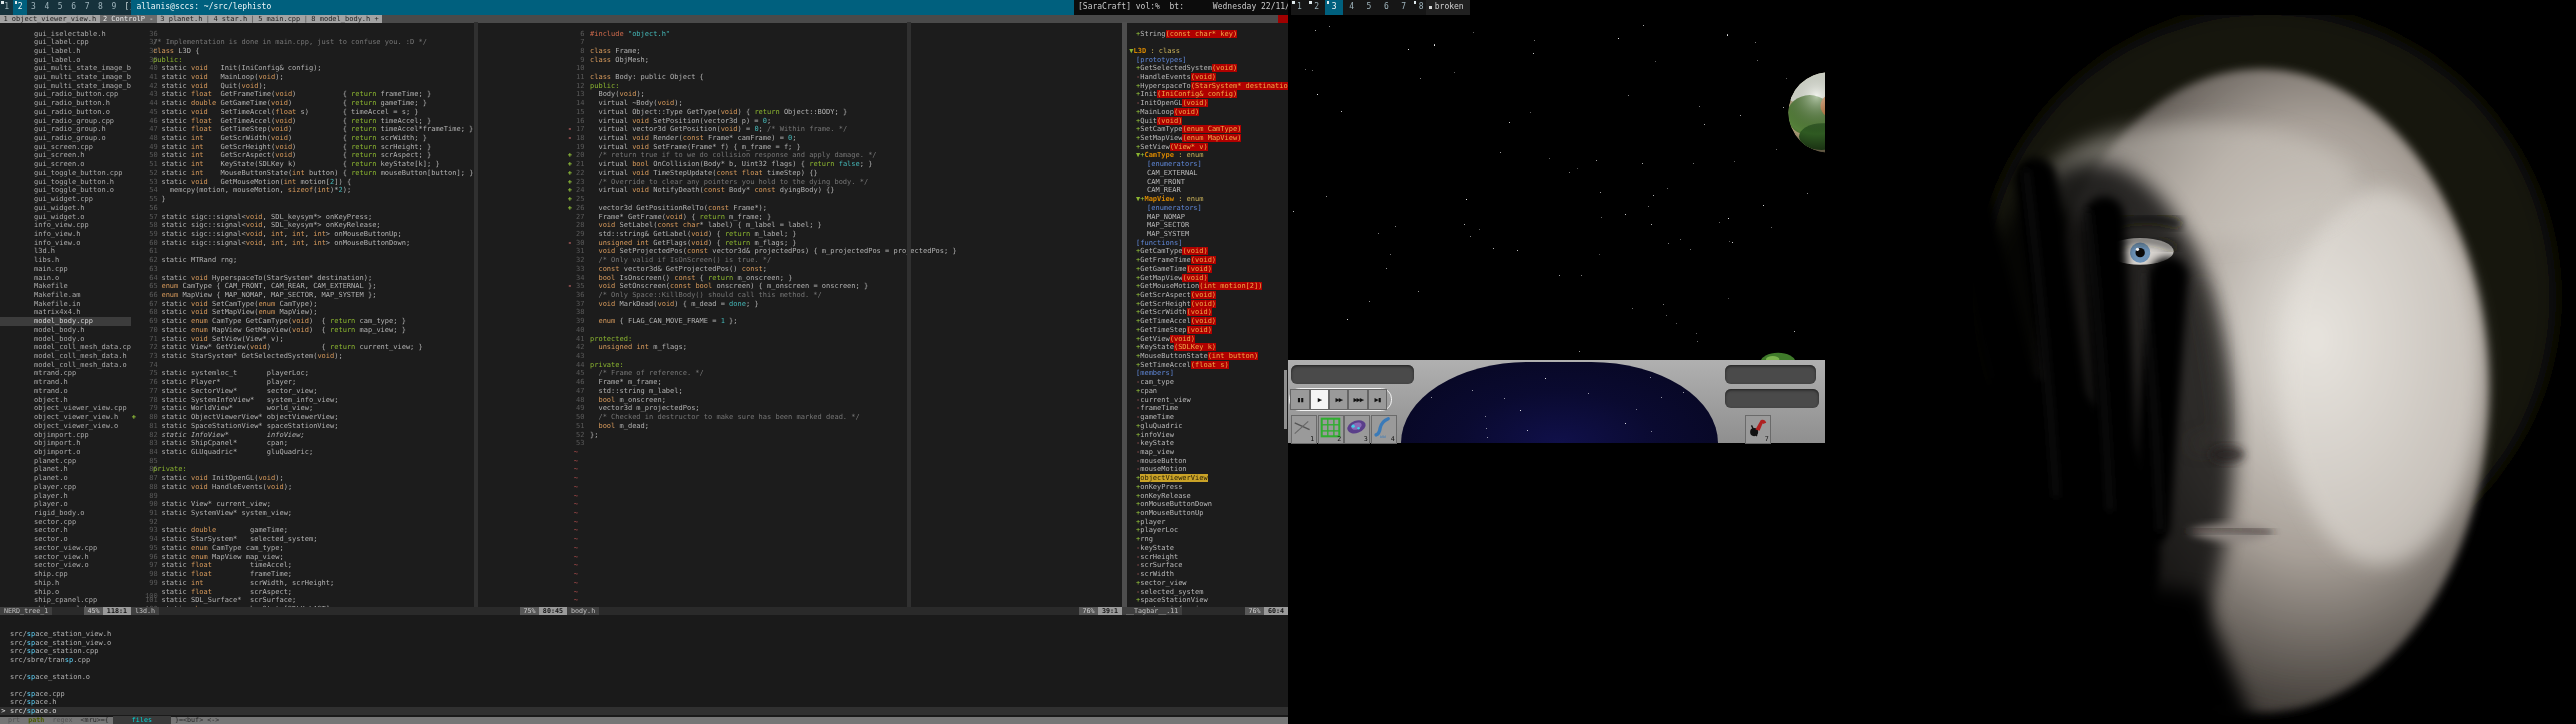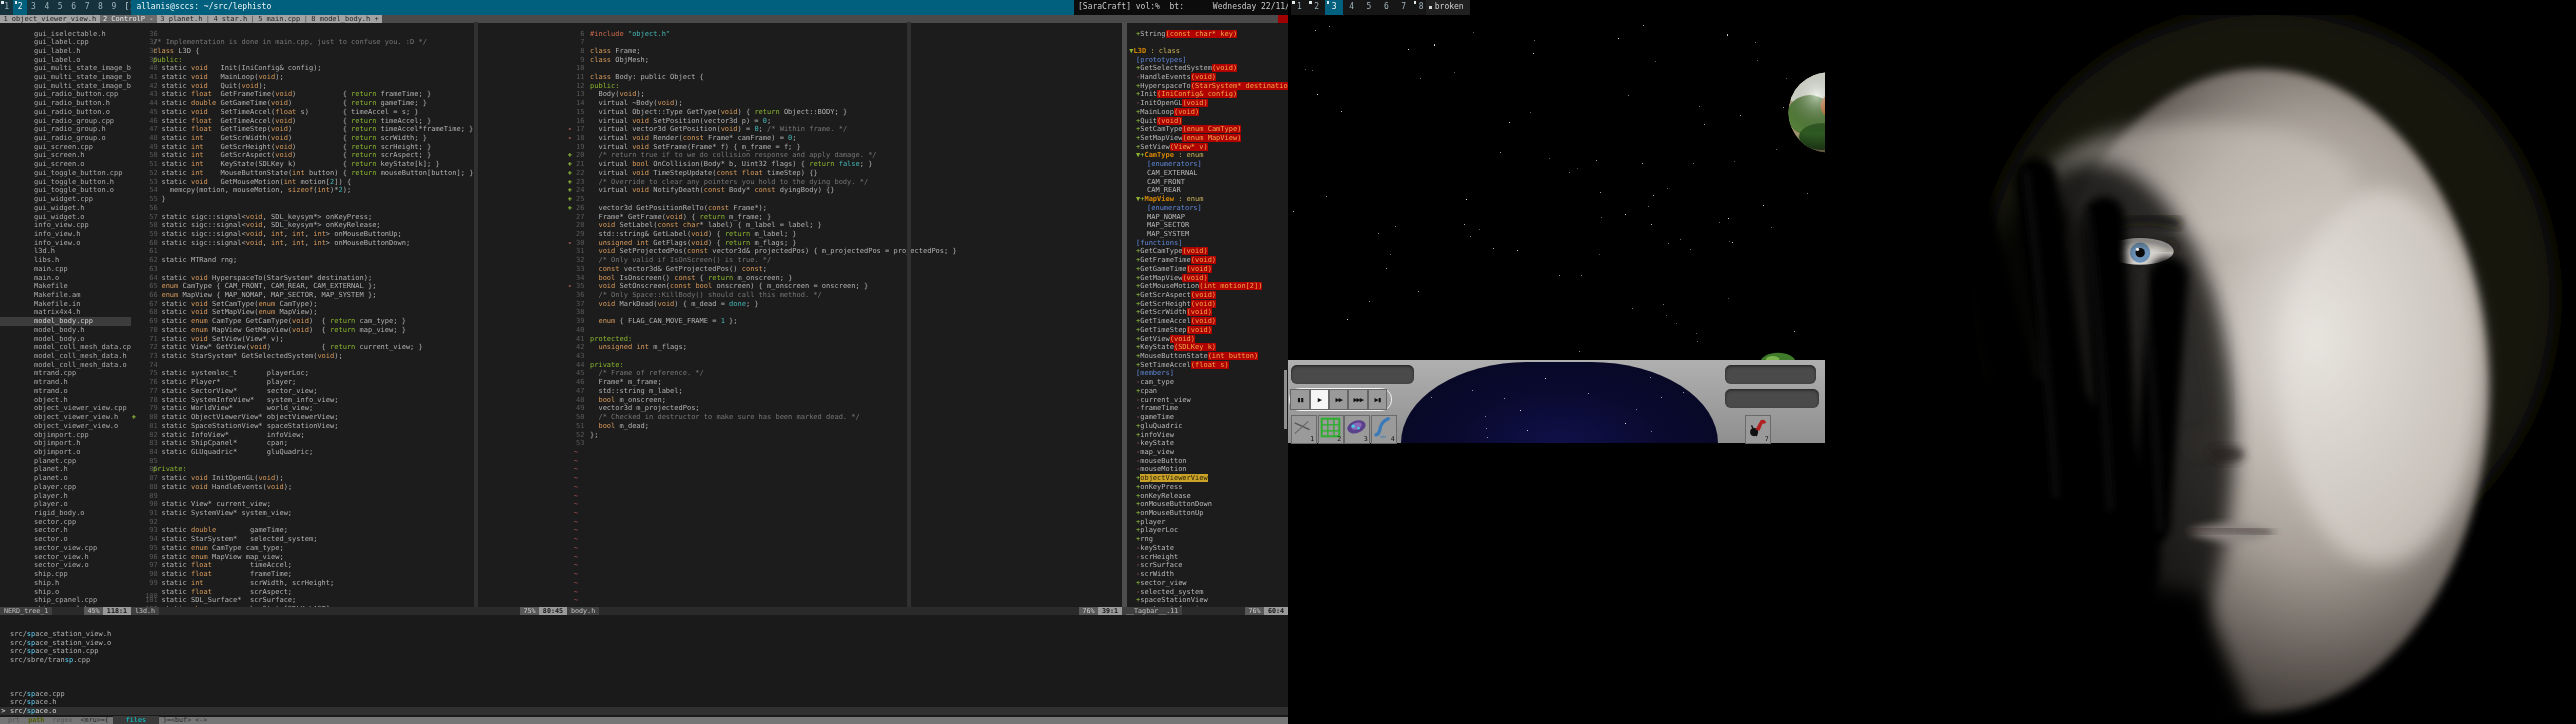--- a/index.html
+++ b/index.html
@@ -55,21 +55,21 @@
   .ml-pos{background:#9a9a9a;color:#141414;padding:0 4px;height:8.7px;font-weight:bold;}
   
   #ctrlp{left:0;top:600px;width:1288px;height:109px;background:#1a1a1a;}
   .cprow{left:0;width:1288px;padding-left:10px;height:8.5px;line-height:8.5px;}
   .cprow .m{color:#5fd7ff;}
   .cprow.sel{background:#303030;color:#d8d8d8;}
   .cpmark{position:absolute;left:1.3px;color:#e8e8e8;}
   #cp-status{left:0;top:702px;width:1288px;height:7.4px;background:#767676;font-size:6.7px;line-height:7.4px;color:#2a2a2a;white-space:pre;}
   #cp-status .mode-act{color:#3e4a00;font-weight:bold;color:#4c5d00;}
   #cp-status .dim{color:#555;}
-  #cp-status .files{background:#3a3a3a;color:#00d7d7;padding:0 13px;}
+  #cp-status .files{background:#3a3a3a;color:#00d7d7;padding:0 19px;}
   
   #game{left:1288px;top:14.8px;width:537px;height:710px;background:#000;overflow:hidden;}
   .star{position:absolute;background:#fff;border-radius:50%;}
   #hud{left:0px;top:345px;width:537px;height:83px;background:linear-gradient(#b0b0b0,#8f8f8f);}
   .recess{position:absolute;background:#4a4a4a;border-radius:6px;box-shadow:inset 0 1.3px 2.7px #222;}
   #timegroup{position:absolute;left:1.3px;top:28px;width:101px;height:21.5px;border:1.3px solid #f4f4f4;border-radius:10.7px;display:flex;}
   .tbtn{width:17.4px;height:19px;margin:0;background:#9a9a9a;border:0.7px solid #666;color:#111;font-size:7.4px;line-height:19px;text-align:center;letter-spacing:-1.3px;overflow:hidden;}
   .tbtn.active{background:#f5f5f5;}
   .vbtn{position:absolute;top:55px;width:24px;height:27px;background:#9a9a9a;border:0.7px solid #6a6a6a;}
   .vbtn .key{position:absolute;right:1.3px;bottom:0px;font-size:6.7px;color:#111;}
@@ -255,21 +255,21 @@
       <div class="row codeline" style="top: 365px; left: 22px;">  static SectorView*       sector_view;</div>
       <div class="row lnum" style="top: 374px;">78</div>
       <div class="row codeline" style="top: 374px; left: 22px;">  static SystemInfoView*   system_info_view;</div>
       <div class="row lnum" style="top: 382px;">79</div>
       <div class="row codeline" style="top: 382px; left: 22px;">  static WorldView*        world_view;</div>
       <div class="row lnum" style="top: 391px;">80</div>
       <div class="row codeline" style="top: 391px; left: 22px;">  static ObjectViewerView* objectViewerView;</div>
       <div class="row lnum" style="top: 400px;">81</div>
       <div class="row codeline" style="top: 400px; left: 22px;">  static SpaceStationView* spaceStationView;</div>
       <div class="row lnum" style="top: 409px;">82</div>
-      <div class="row codeline" style="top: 409px; left: 22px;">  static InfoView*         infoView;</div>
+      <div class="row codeline" style="top: 409px; left: 22px; font-style: italic;">  static InfoView*         infoView;</div>
       <div class="row lnum" style="top: 417px;">83</div>
       <div class="row codeline" style="top: 417px; left: 22px;">  static ShipCpanel*       cpan;</div>
       <div class="row lnum" style="top: 426px;">84</div>
       <div class="row codeline" style="top: 426px; left: 22px;">  static GLUquadric*       gluQuadric;</div>
       <div class="row lnum" style="top: 435px;">85</div>
       <div class="row codeline" style="top: 435px; left: 22px;"></div>
       <div class="row lnum" style="top: 443px;">86</div>
       <div class="row codeline" style="top: 443px; left: 22px;"><span class="g">private:</span></div>
       <div class="row lnum" style="top: 452px;">87</div>
       <div class="row codeline" style="top: 452px; left: 22px;">  static <span class="k">void</span> InitOpenGL(<span class="k">void</span>);</div>
@@ -534,20 +534,21 @@
       <span class="ml-fill"></span>
     <span class="ml-pct">76%</span>
     <span class="ml-pos">60:4</span>
   </div>
 
   <div class="abs" id="ctrlp">
       <div class="row cprow" style="top: 15.4px;">src/<span class="m">sp</span>ace_station_view.h</div>
       <div class="row cprow" style="top: 24px;">src/<span class="m">sp</span>ace_station_view.o</div>
       <div class="row cprow" style="top: 32px;">src/<span class="m">sp</span>ace_station.cpp</div>
       <div class="row cprow" style="top: 41px;">src/sbre/tran<span class="m">sp</span>.cpp</div>
+      <div class="row cprow" style="top: 58px;">src/<span class="m">sp</span>ace_station.o</div>
       <div class="row cprow" style="top: 75px;">src/<span class="m">sp</span>ace.cpp</div>
       <div class="row cprow" style="top: 83px;">src/<span class="m">sp</span>ace.h</div>
       <div class="row cprow sel" style="top: 92px;">src/<span class="m">sp</span>ace.o<span class="cpmark">&gt;</span></div>
     </div>
   <div class="abs" id="cp-status">  <span class="dim">prt</span>  <span class="mode-act">path</span>  <span class="dim">regex</span>  <span>&lt;mru&gt;={</span> <span class="files">files</span> <span>}=&lt;buf&gt; &lt;-&gt;</span></div>
 
 </div>
 
 <div class="abs" id="game">
   <div id="starfield">

